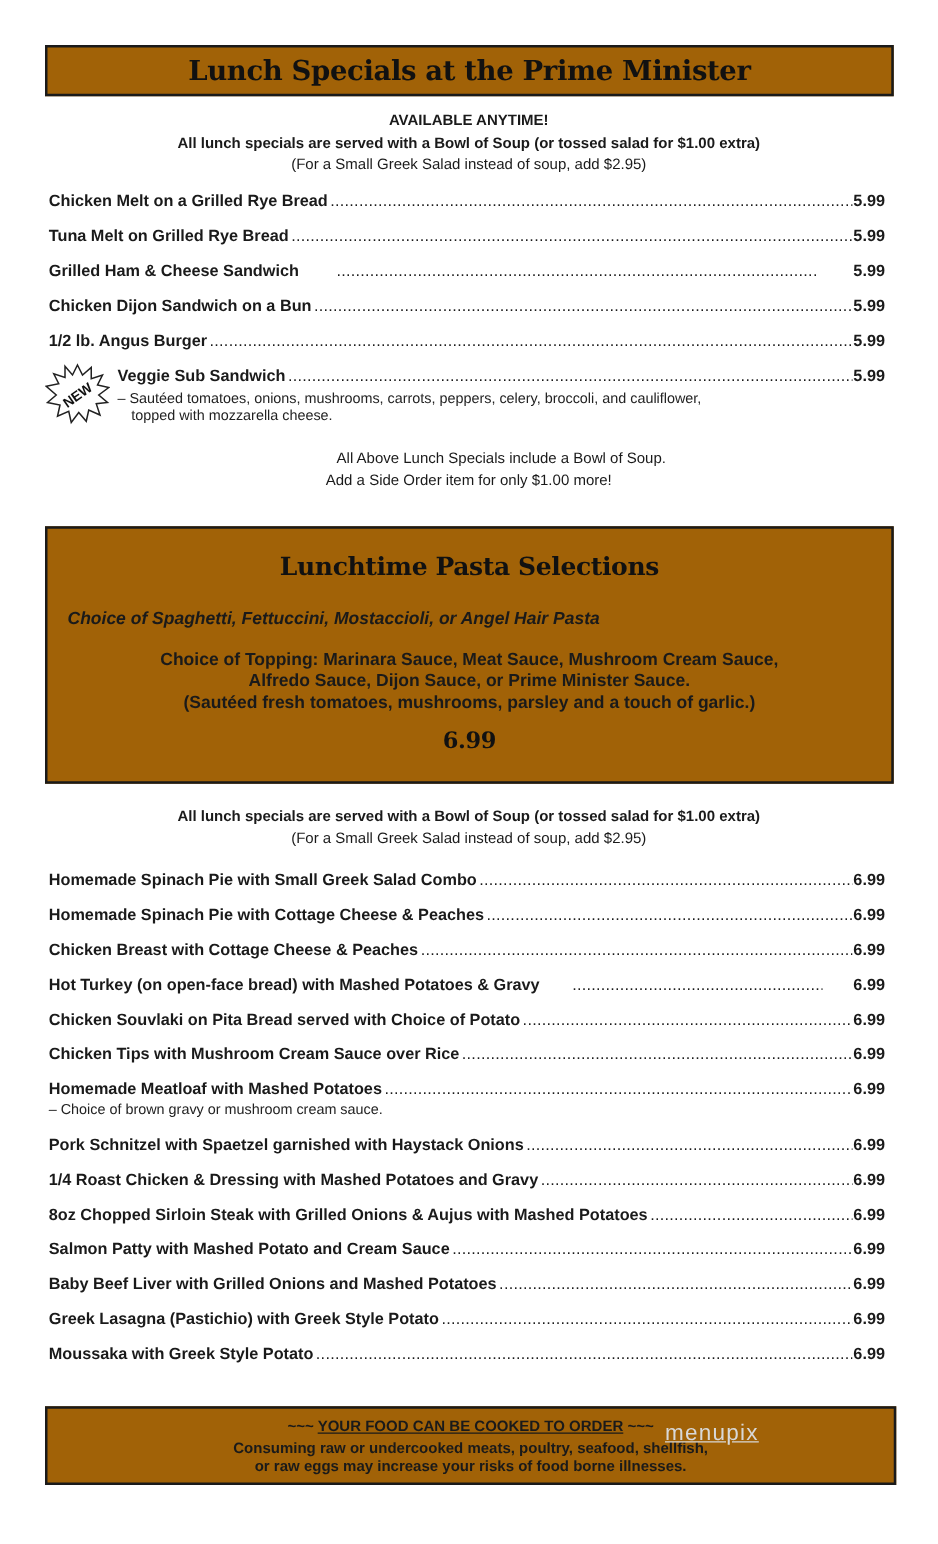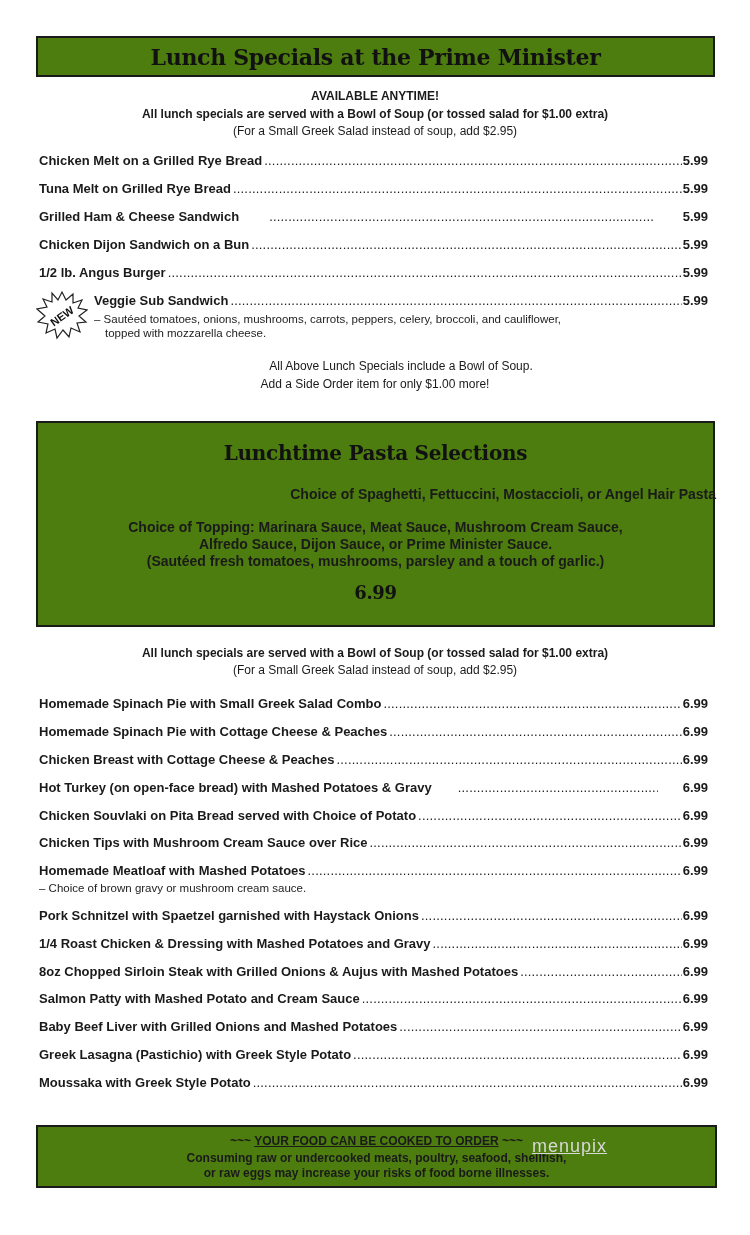--- a/index.html
+++ b/index.html
@@ -1,17 +1,17 @@
 <!DOCTYPE html>
 <html><head>
   <meta charset="utf-8">
   <style>
     html, body { margin: 0; padding: 0; background: #ffffff; }
     body { width: 750px; height: 1235px; position: relative; font-family: "Liberation Sans", sans-serif; color: #1a1a1a; overflow: hidden; }
-    .box { position: absolute; border: 2.5px solid #1a1a1a; box-sizing: border-box; background: #4d7c0f; }
+    .box { position: absolute; border: 2.5px solid #1a1a1a; box-sizing: border-box; background: #a16207; }
     .serif-title { font-family: "DejaVu Serif", serif; font-weight: bold; color: #111; text-align: center; letter-spacing: -0.3px; }
     .center { position: absolute; left: 0; width: 750px; text-align: center; }
     .note { font-size: 12px; line-height: 17px; }
     .bold { font-weight: bold; }
     .item { position: absolute; left: 39px; width: 669px; height: 18px; display: flex; align-items: baseline; font-size: 13px; font-weight: bold; }
     .item .name { white-space: nowrap; padding-right: 2px; }
     .item .dots { flex: 1; overflow: hidden; white-space: nowrap; font-weight: normal; letter-spacing: 0.2px; }
     .item .dots::before { content: "........................................................................................................................................................................................................................................................................................"; }
     .item .price { white-space: nowrap; padding-left: 1px; }
     .desc { position: absolute; font-size: 11.5px; line-height: 14px; color: #222; }
@@ -66,21 +66,21 @@
     <span class="price">5.99</span>
 </div>
 <div class="desc" style="left:94px; top:312px;">– Sautéed tomatoes, onions, mushrooms, carrots, peppers, celery, broccoli, and cauliflower,</div>
 <div class="desc" style="left:105px; top:326px;">topped with mozzarella cheese.</div>
 
 <div class="center note" style="top:358px;padding-left:26px;">All Above Lunch Specials include a Bowl of Soup.</div>
 <div class="center note" style="top:376px;">Add a Side Order item for only $1.00 more!</div>
 
 <div class="box" style="left:36px; top:421px; width:679px; height:206px;">
   <div class="serif-title" style="position:absolute; left:0; width:100%; top:18px; font-size:20px;">Lunchtime Pasta Selections</div>
-  <div style="position:absolute; left:3px; width:100%; text-align:right; top:63px; font-size:14px; font-weight:bold;">Choice of Spaghetti, Fettuccini, Mostaccioli, or Angel Hair Pasta</div>
+  <div style="position:absolute; left:16px; width:100%; text-align:left; top:63px; font-size:14px; font-weight:bold;font-style:italic;">Choice of Spaghetti, Fettuccini, Mostaccioli, or Angel Hair Pasta</div>
   <div style="position:absolute; left:0; width:100%; text-align:center; top:96px; font-size:14px; font-weight:bold;">Choice of Topping: Marinara Sauce, Meat Sauce, Mushroom Cream Sauce,</div>
   <div style="position:absolute; left:0; width:100%; text-align:center; top:113px; font-size:14px; font-weight:bold;">Alfredo Sauce, Dijon Sauce, or Prime Minister Sauce.</div>
   <div style="position:absolute; left:0; width:100%; text-align:center; top:130px; font-size:14px; font-weight:bold;">(Sautéed fresh tomatoes, mushrooms, parsley and a touch of garlic.)</div>
   <div class="serif-title" style="position:absolute; left:0; width:100%; top:159px; font-size:18px;">6.99</div>
 </div>
 
 <div class="center note bold" style="top:645px;">All lunch specials are served with a Bowl of Soup (or tossed salad for $1.00 extra)</div>
 <div class="center note" style="top:662px;">(For a Small Greek Salad instead of soup, add $2.95)</div>
 
 <div class="item" style="top:696px;">

